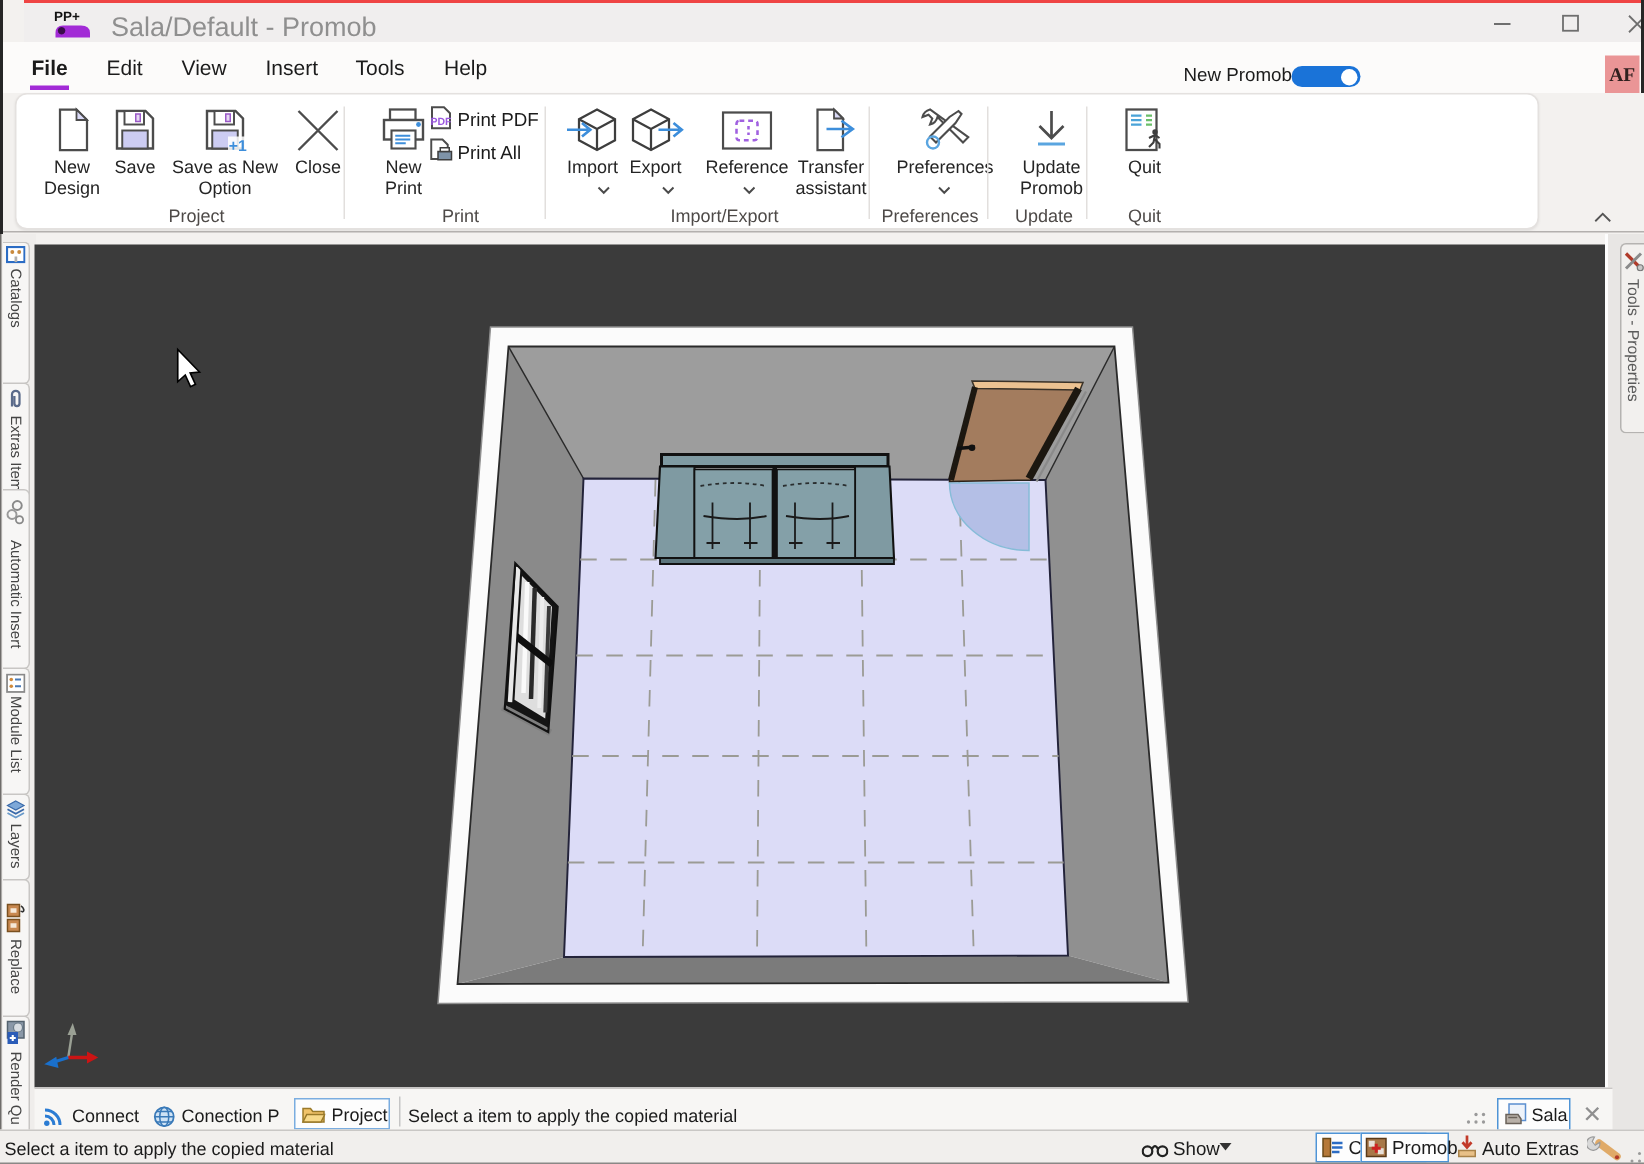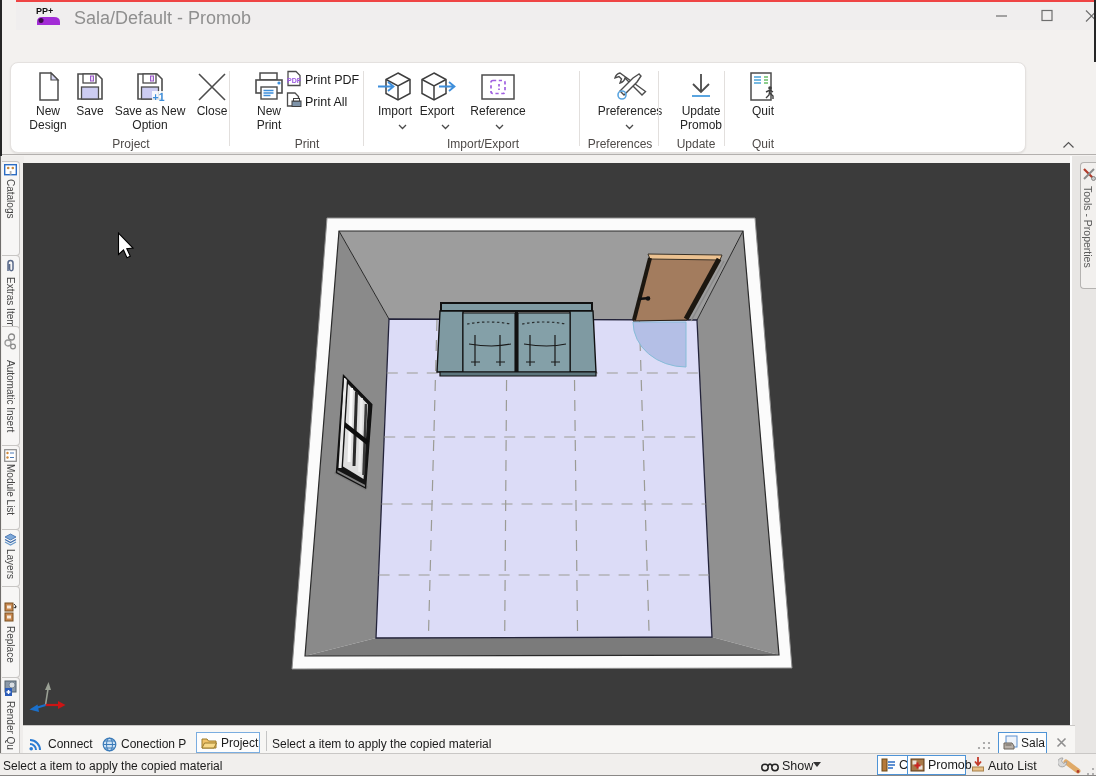--- a/index.html
+++ b/index.html
@@ -46,20 +46,33 @@
       <path d="M6 18 a2.5 2.5 0 1 1 0.1 0 z" fill="#3a0d4a"></path>
     </svg>
     <div id="title-text" class="abs">Sala/Default - Promob</div>
     <svg class="abs" style="left:975px;top:6px" width="110" height="16" viewBox="0 0 110 16">
       <line x1="5" y1="8" x2="16" y2="8" stroke="#6e6e6e" stroke-width="1.2"></line>
       <rect x="51" y="2.5" width="10" height="10" fill="none" stroke="#6e6e6e" stroke-width="1.2"></rect>
       <path d="M95 2.5 L106 13.5 M106 2.5 L95 13.5" stroke="#6e6e6e" stroke-width="1.2"></path>
     </svg>
   </div>
 
+  <div id="menubar" class="abs">
+    <div class="menuitem" style="left:21px;font-weight:bold;">File</div>
+    <div class="abs" style="left:20px;top:29px;width:26px;height:2.5px;background:#a22bd6;"></div>
+    <div class="menuitem" style="left:71px;">Edit</div>
+    <div class="menuitem" style="left:121px;">View</div>
+    <div class="menuitem" style="left:177px;">Insert</div>
+    <div class="menuitem" style="left:237px;">Tools</div>
+    <div class="menuitem" style="left:296px;">Help</div>
+    <div class="menuitem" style="left:789px;top:15px;font-size:12.5px;">New Promob</div>
+    <div class="abs" style="left:861px;top:16px;width:46px;height:14px;background:#1a73d8;border-radius:8px;"></div>
+    <div class="abs" style="left:894px;top:17.5px;width:11px;height:11px;background:#fff;border-radius:50%;"></div>
+    <div class="abs" style="left:1070px;top:9px;width:23px;height:25px;background:#ea9596;color:#30201f;font-family:'Liberation Serif',serif;font-weight:bold;font-size:13px;text-align:center;line-height:25px;">AF</div>
+  </div>
 
   <div id="ribbon" class="abs">
 
     <div class="bigitem" style="left:7px;top:8px;width:60px;">
       <svg width="30" height="31" viewBox="0 0 30 31">
         <path d="M7 2 L18 2 L25 9 L25 29 L7 29 Z" fill="#fff" stroke="#4c4c4c" stroke-width="1.5"></path>
         <path d="M18 2 L18 9 L25 9 Z" fill="#d9d9f6" stroke="#4c4c4c" stroke-width="1.2"></path>
       </svg>
       New<br>Design
     </div>
@@ -146,20 +159,28 @@
       <svg width="34" height="31" viewBox="0 0 34 31">
         <rect x="1" y="4" width="32" height="24" fill="#fff" stroke="#4c4c4c" stroke-width="1.5"></rect>
         <path d="M12 9.5 h10 a2 2 0 0 1 2 2 v9 a2 2 0 0 1 -2 2 h-10 a2 2 0 0 1 -2 -2 v-9 a2 2 0 0 1 2 -2" fill="none" stroke="#a060e0" stroke-width="1.7" stroke-dasharray="3.2 2.6"></path>
         <path d="M18 13 v6" stroke="#a060e0" stroke-width="1.7" stroke-dasharray="2.4 2"></path>
       </svg>
       Reference
     </div>
     <svg class="abs" style="left:484px;top:61px;" width="9" height="6" viewBox="0 0 9 6">
         <path d="M1 1 L4.5 4.5 L8 1" fill="none" stroke="#4a4a4a" stroke-width="1.3"></path>
       </svg>
+    <div class="bigitem" style="left:502px;top:8px;width:82px;">
+      <svg width="34" height="31" viewBox="0 0 34 31">
+        <path d="M8 2 L19 2 L25 8 L25 29 L8 29 Z" fill="#fff" stroke="#4c4c4c" stroke-width="1.5"></path>
+        <path d="M19 2 L19 8 L25 8 Z" fill="#d9d9f6" stroke="#4c4c4c" stroke-width="1.2"></path>
+        <path d="M14 15 h16 M24 9.5 L31.5 15 L24 20.5" fill="none" stroke="#3d8edb" stroke-width="1.8"></path>
+      </svg>
+      Transfer<br>assistant
+    </div>
     <div class="glabel" style="left:402px;width:140px;">Import/Export</div>
     <div class="rsep" style="left:568px;top:8px;"></div>
 
     <div class="bigitem" style="left:574px;top:8px;width:90px;">
       <svg width="36" height="31" viewBox="0 0 36 31">
         <path d="M8 2 q-4 1 -5 5 l4 -1.5 l2.5 2.5 l-1.5 4 q4 -1 5 -5 l17 17 l3.5 -3.5 z" fill="#fff" stroke="#4c4c4c" stroke-width="1.4"></path>
         <path d="M27 3 l-6 4 l-13 13 l4 4 l13 -13 l4 -6 z" fill="#fff" stroke="#4c4c4c" stroke-width="1.4"></path>
         <circle cx="10" cy="24" r="4" fill="none" stroke="#5aa5e0" stroke-width="1.6"></circle>
       </svg>
       Preferences
@@ -405,21 +426,21 @@
         <rect x="2.5" y="2.5" width="4" height="4" fill="#e8e0d8"></rect>
         <rect x="8.5" y="7.5" width="4" height="4" fill="#e8e0d8"></rect>
         <path d="M7.5 4.5 v6 M4.5 7.5 h6" stroke="#cc2222" stroke-width="2"></path>
       </svg>
       <div class="btxt" style="left:20px;top:2px;font-size:12.5px;">Promob</div>
     </div>
     <svg class="abs" style="left:971px;top:2px;" width="14" height="17" viewBox="0 0 14 17">
       <path d="M7 1 L7 8 M4 5.5 L7 9 L10 5.5" fill="none" stroke="#c23a2a" stroke-width="1.8"></path>
       <rect x="1.5" y="11" width="11" height="4" fill="#e8c088" stroke="#a8824a" stroke-width="1"></rect>
     </svg>
-    <div class="btxt" style="left:988px;top:5px;font-size:12.5px;">Auto List</div>
+    <div class="btxt" style="left:988px;top:5px;font-size:12.5px;">Auto Extras</div>
     <svg class="abs" style="left:1058px;top:2px;" width="26" height="20" viewBox="0 0 26 20">
       <path d="M8 6 L20 15" stroke="#e0aa68" stroke-width="5" stroke-linecap="round"></path>
       <path d="M5 2 a4.5 4.5 0 1 0 3.5 3.5 l-3 2 l-2 -2.5 z" fill="#d8d8d8" stroke="#9a9a9a" stroke-width="0.8"></path>
       <circle cx="20" cy="15.5" r="1.4" fill="#b03a2a"></circle>
     </svg>
     <svg class="abs" style="left:1083px;top:13px;" width="12" height="10" viewBox="0 0 12 10">
       <g fill="#9a9a9a">
           <circle cx="10" cy="2" r="1"></circle>
           <circle cx="10" cy="7" r="1"></circle>
           <circle cx="5" cy="7" r="1"></circle>

